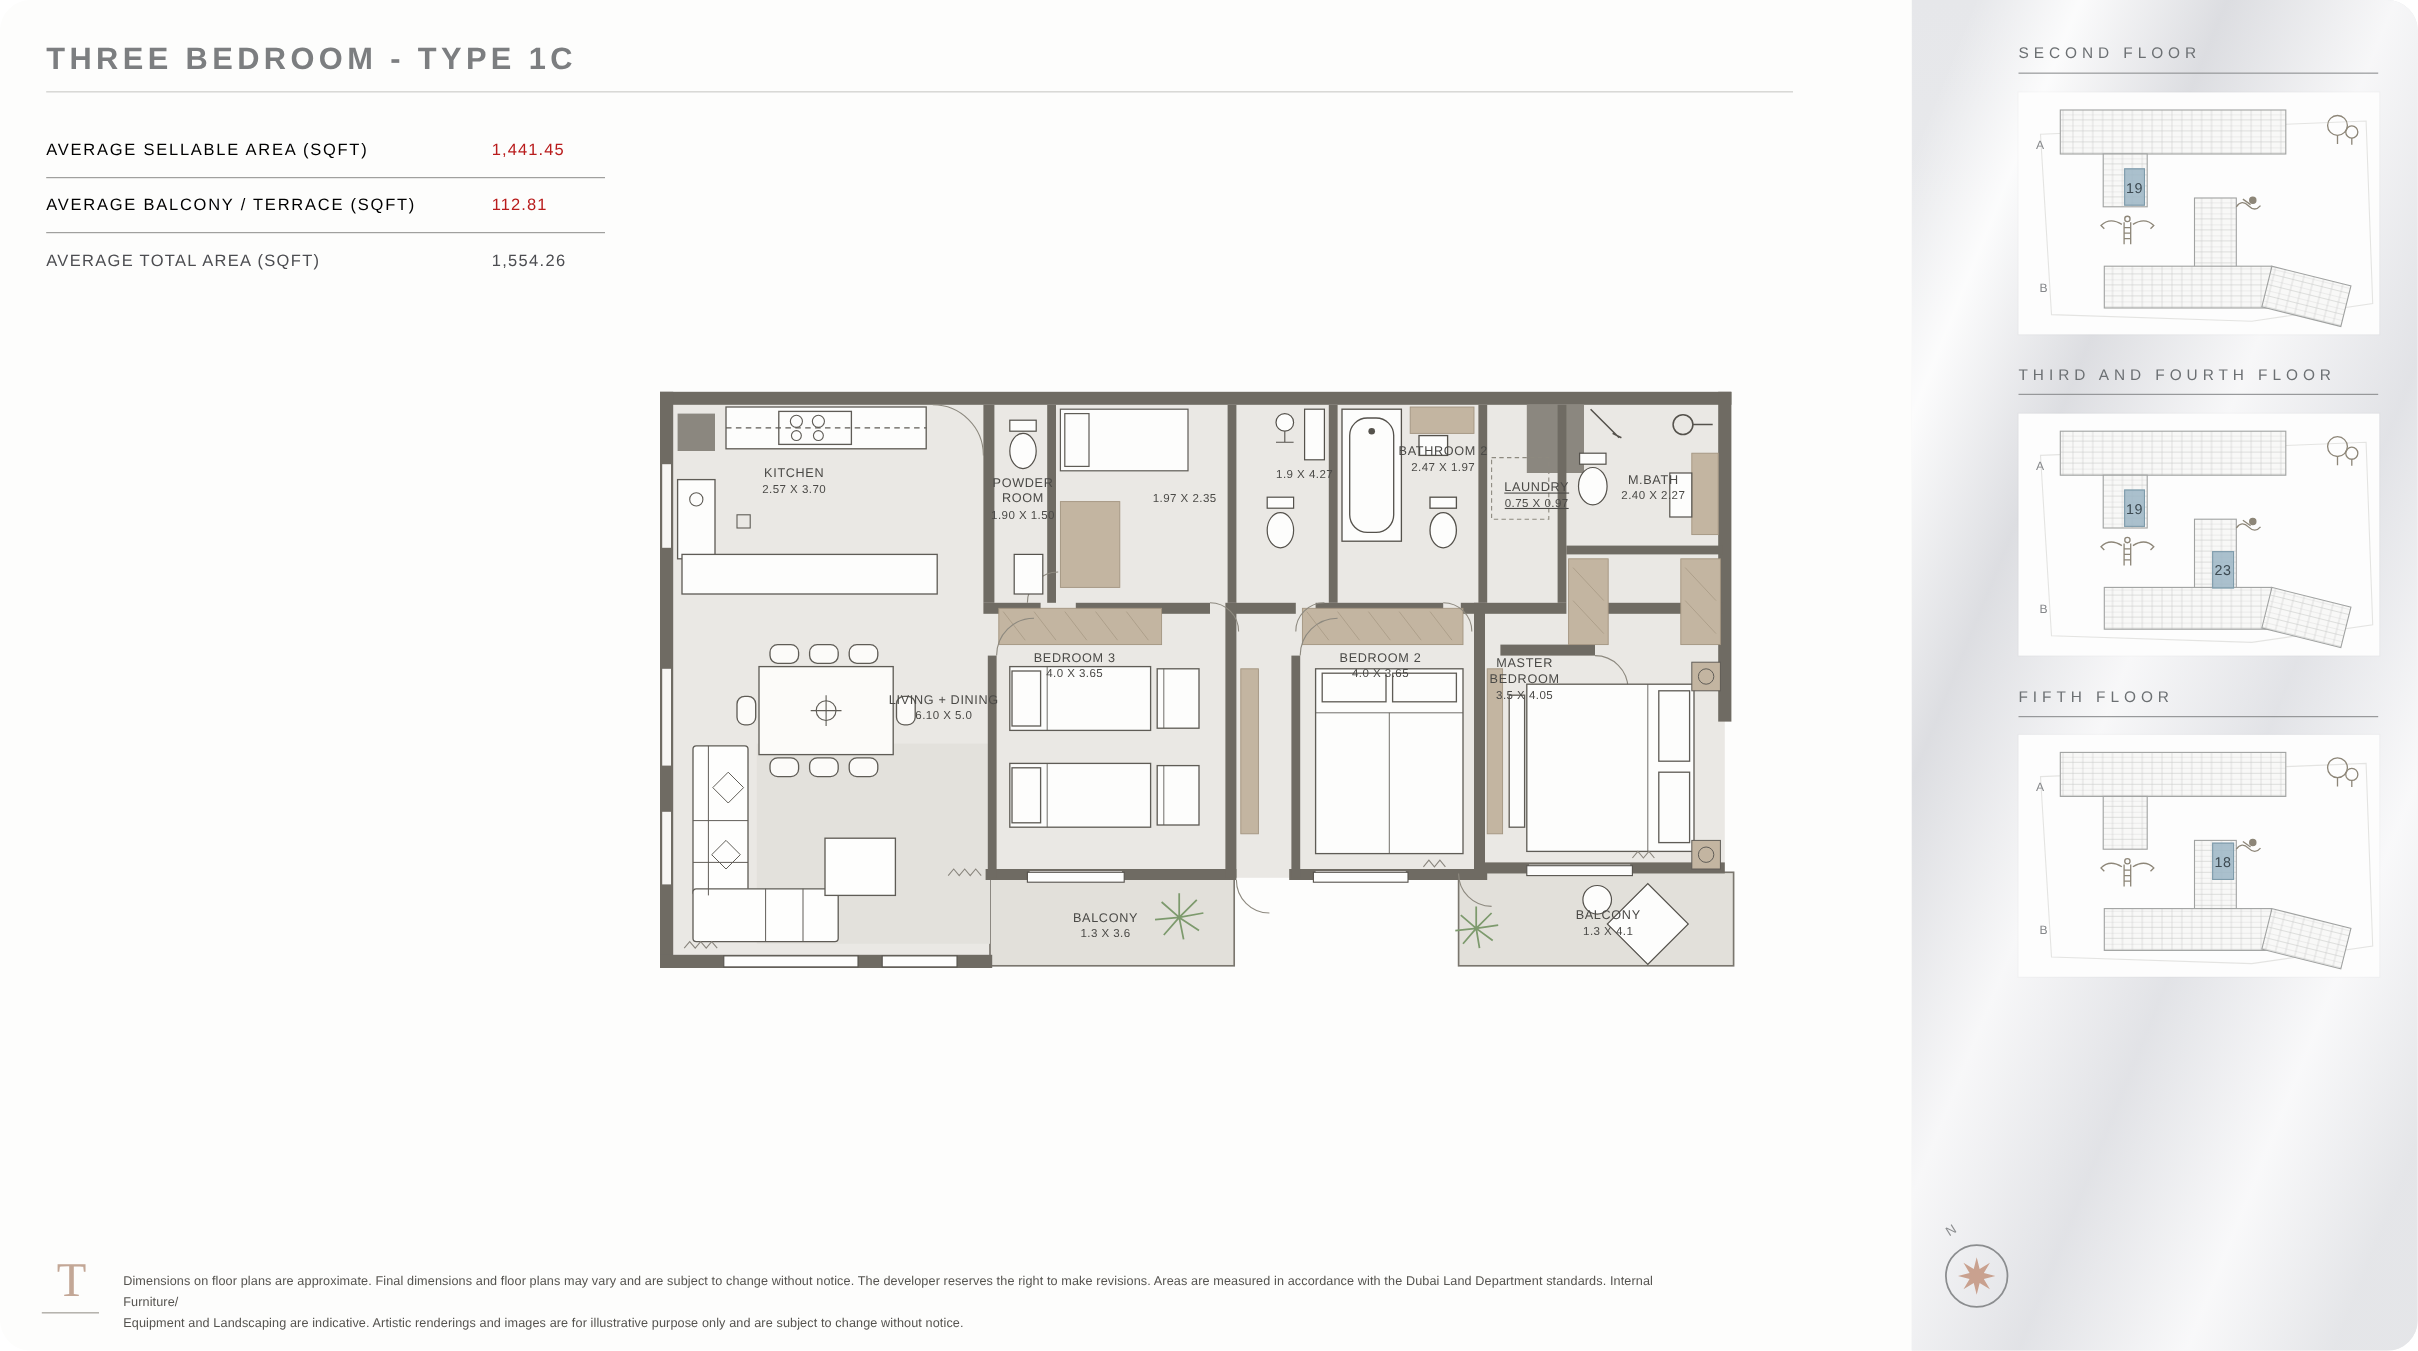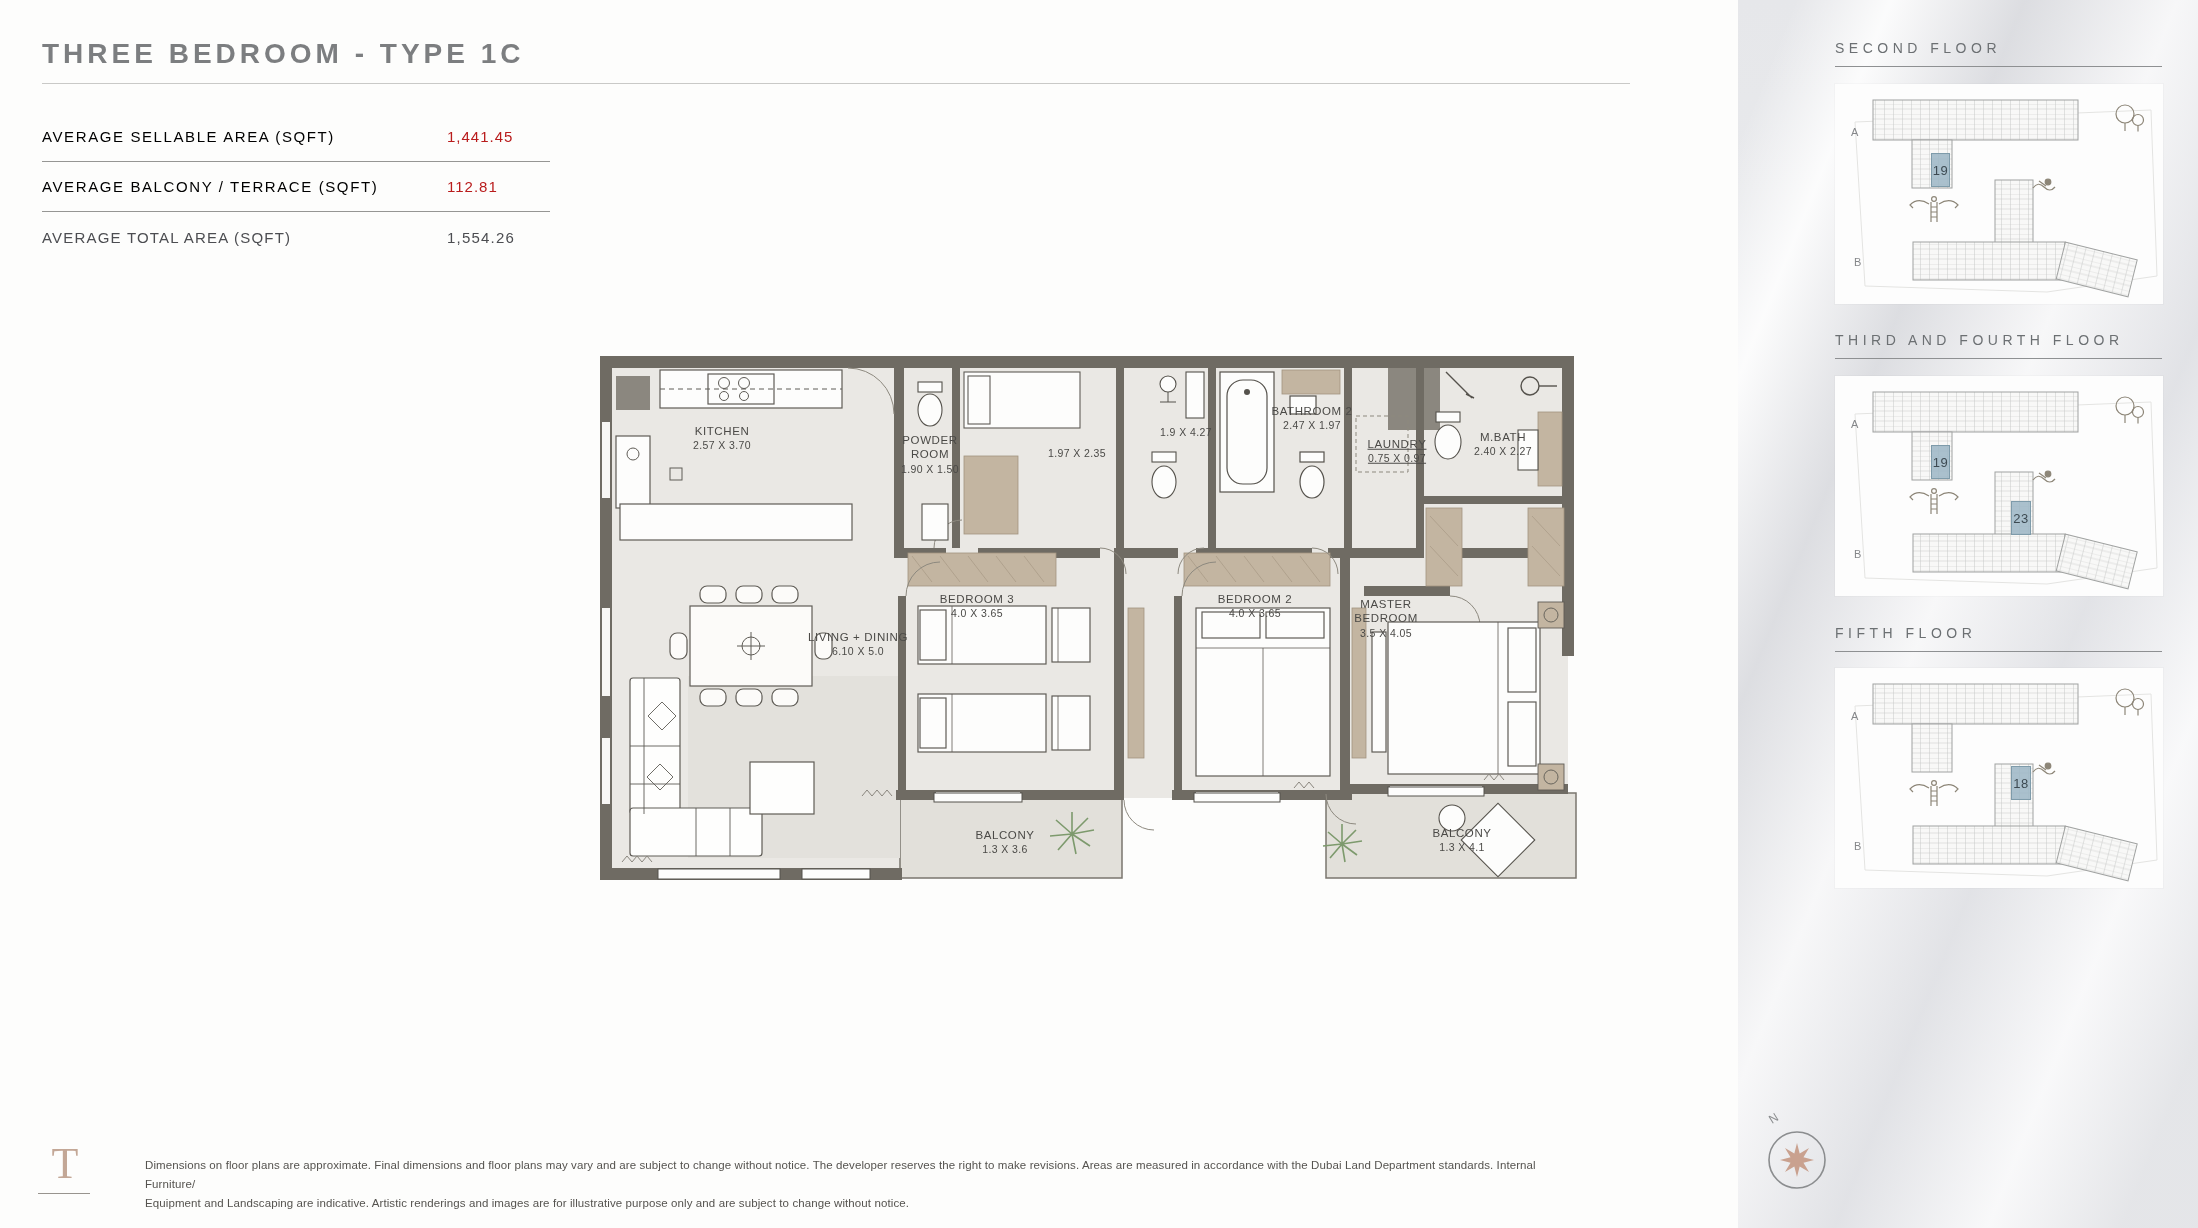--- a/index.html
+++ b/index.html
@@ -1,20 +1,21 @@
 <!DOCTYPE html>
 <html><head>
 <meta charset="utf-8">
 <style>
   * { margin:0; padding:0; box-sizing:border-box; }
   html,body { background:#ffffff; }
   body { font-family:"Liberation Sans", sans-serif; }
   #canvas {
     position:relative; width:2198px; height:1228px; overflow:hidden;
     background:#fdfdfc;
+    border-radius:28px;
   }
 
   
   .page-title {
     position:absolute; left:42px; top:38px;
     font-size:28px; font-weight:700; letter-spacing:4px;
     color:#7c7e80;
   }
   .title-rule {
     position:absolute; left:42px; top:83px; width:1588px; height:1px;
@@ -77,21 +78,21 @@
   }
 
   
   .logo-t {
     position:absolute; left:40px; top:1138px; width:50px; text-align:center;
     font-family:"Liberation Serif", serif; font-size:44px; color:#c3a796;
   }
   .logo-rule { position:absolute; left:38px; top:1193px; width:52px; height:1px; background:#98948e; }
   .disclaimer {
     position:absolute; left:112px; top:1156px; width:1430px;
-    font-size:11.5px; color:#55534f; line-height:1.65; letter-spacing:.1px;margin-left:33px;
+    font-size:11.5px; color:#55534f; line-height:1.65; letter-spacing:.1px;
   }
   .compass { position:absolute; left:1752px; top:1108px; }
 
   .hidden-defs { position:absolute; width:0; height:0; overflow:hidden; }
 </style>
 </head>
 <body>
 
 <div id="canvas">
 

